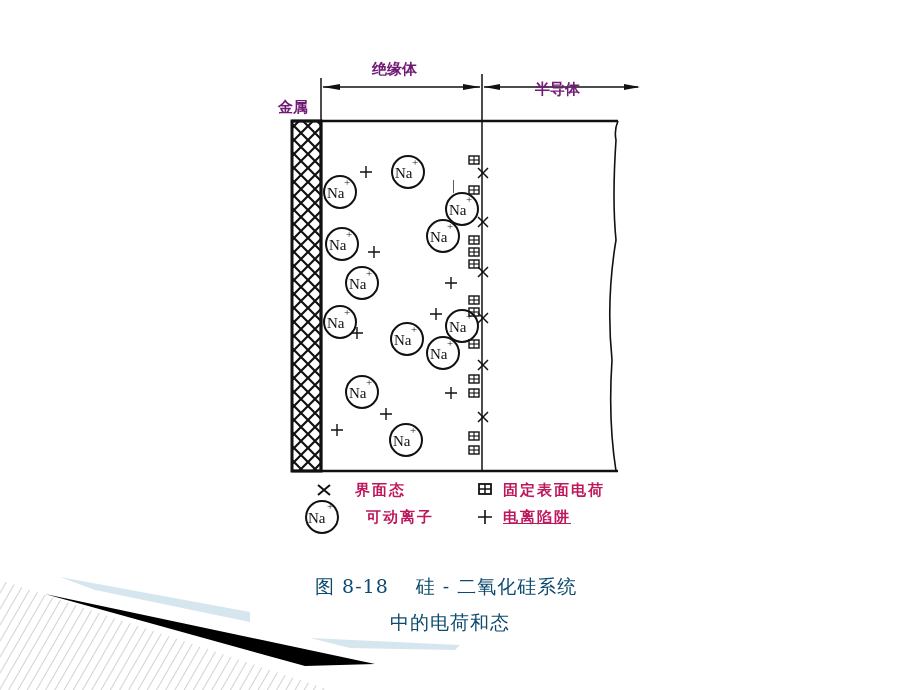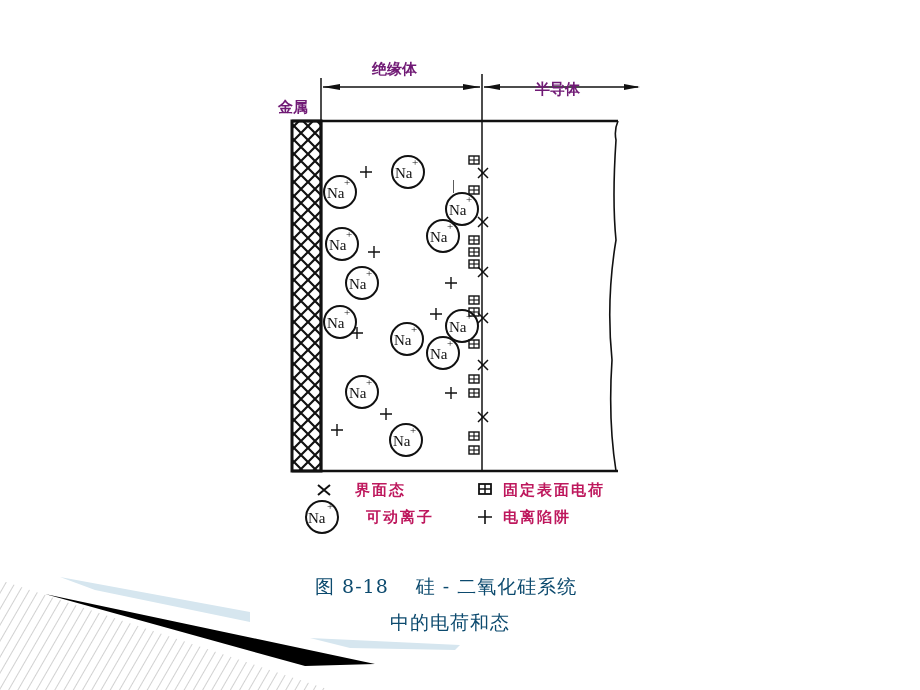--- a/index.html
+++ b/index.html
@@ -214,16 +214,16 @@
   </g>
 </svg>
 
 <div class="abs label" style="left:372px;top:60px;">绝缘体</div>
 <div class="abs label" style="left:535px;top:60px;margin-top:20px;">半导体</div>
 <div class="abs label" style="left:278px;top:98px;">金属</div>
 
 <div class="abs legend-text" style="left:355px;top:481px;">界面态</div>
 <div class="abs legend-text" style="left:503px;top:481px;">固定表面电荷</div>
 <div class="abs legend-text" style="left:366px;top:508px;">可动离子</div>
-<div class="abs legend-text" style="left:503px;top:508px;">电离陷阱</div>
+<div class="abs legend-text" style="left:503px;top:508px;text-decoration:underline;">电离陷阱</div>
 
 <div class="abs caption" style="left:315px;top:574px;">图 8-18　 硅 - 二氧化硅系统</div>
 <div class="abs caption" style="left:390px;top:610px;">中的电荷和态</div>
 
 </body></html>

